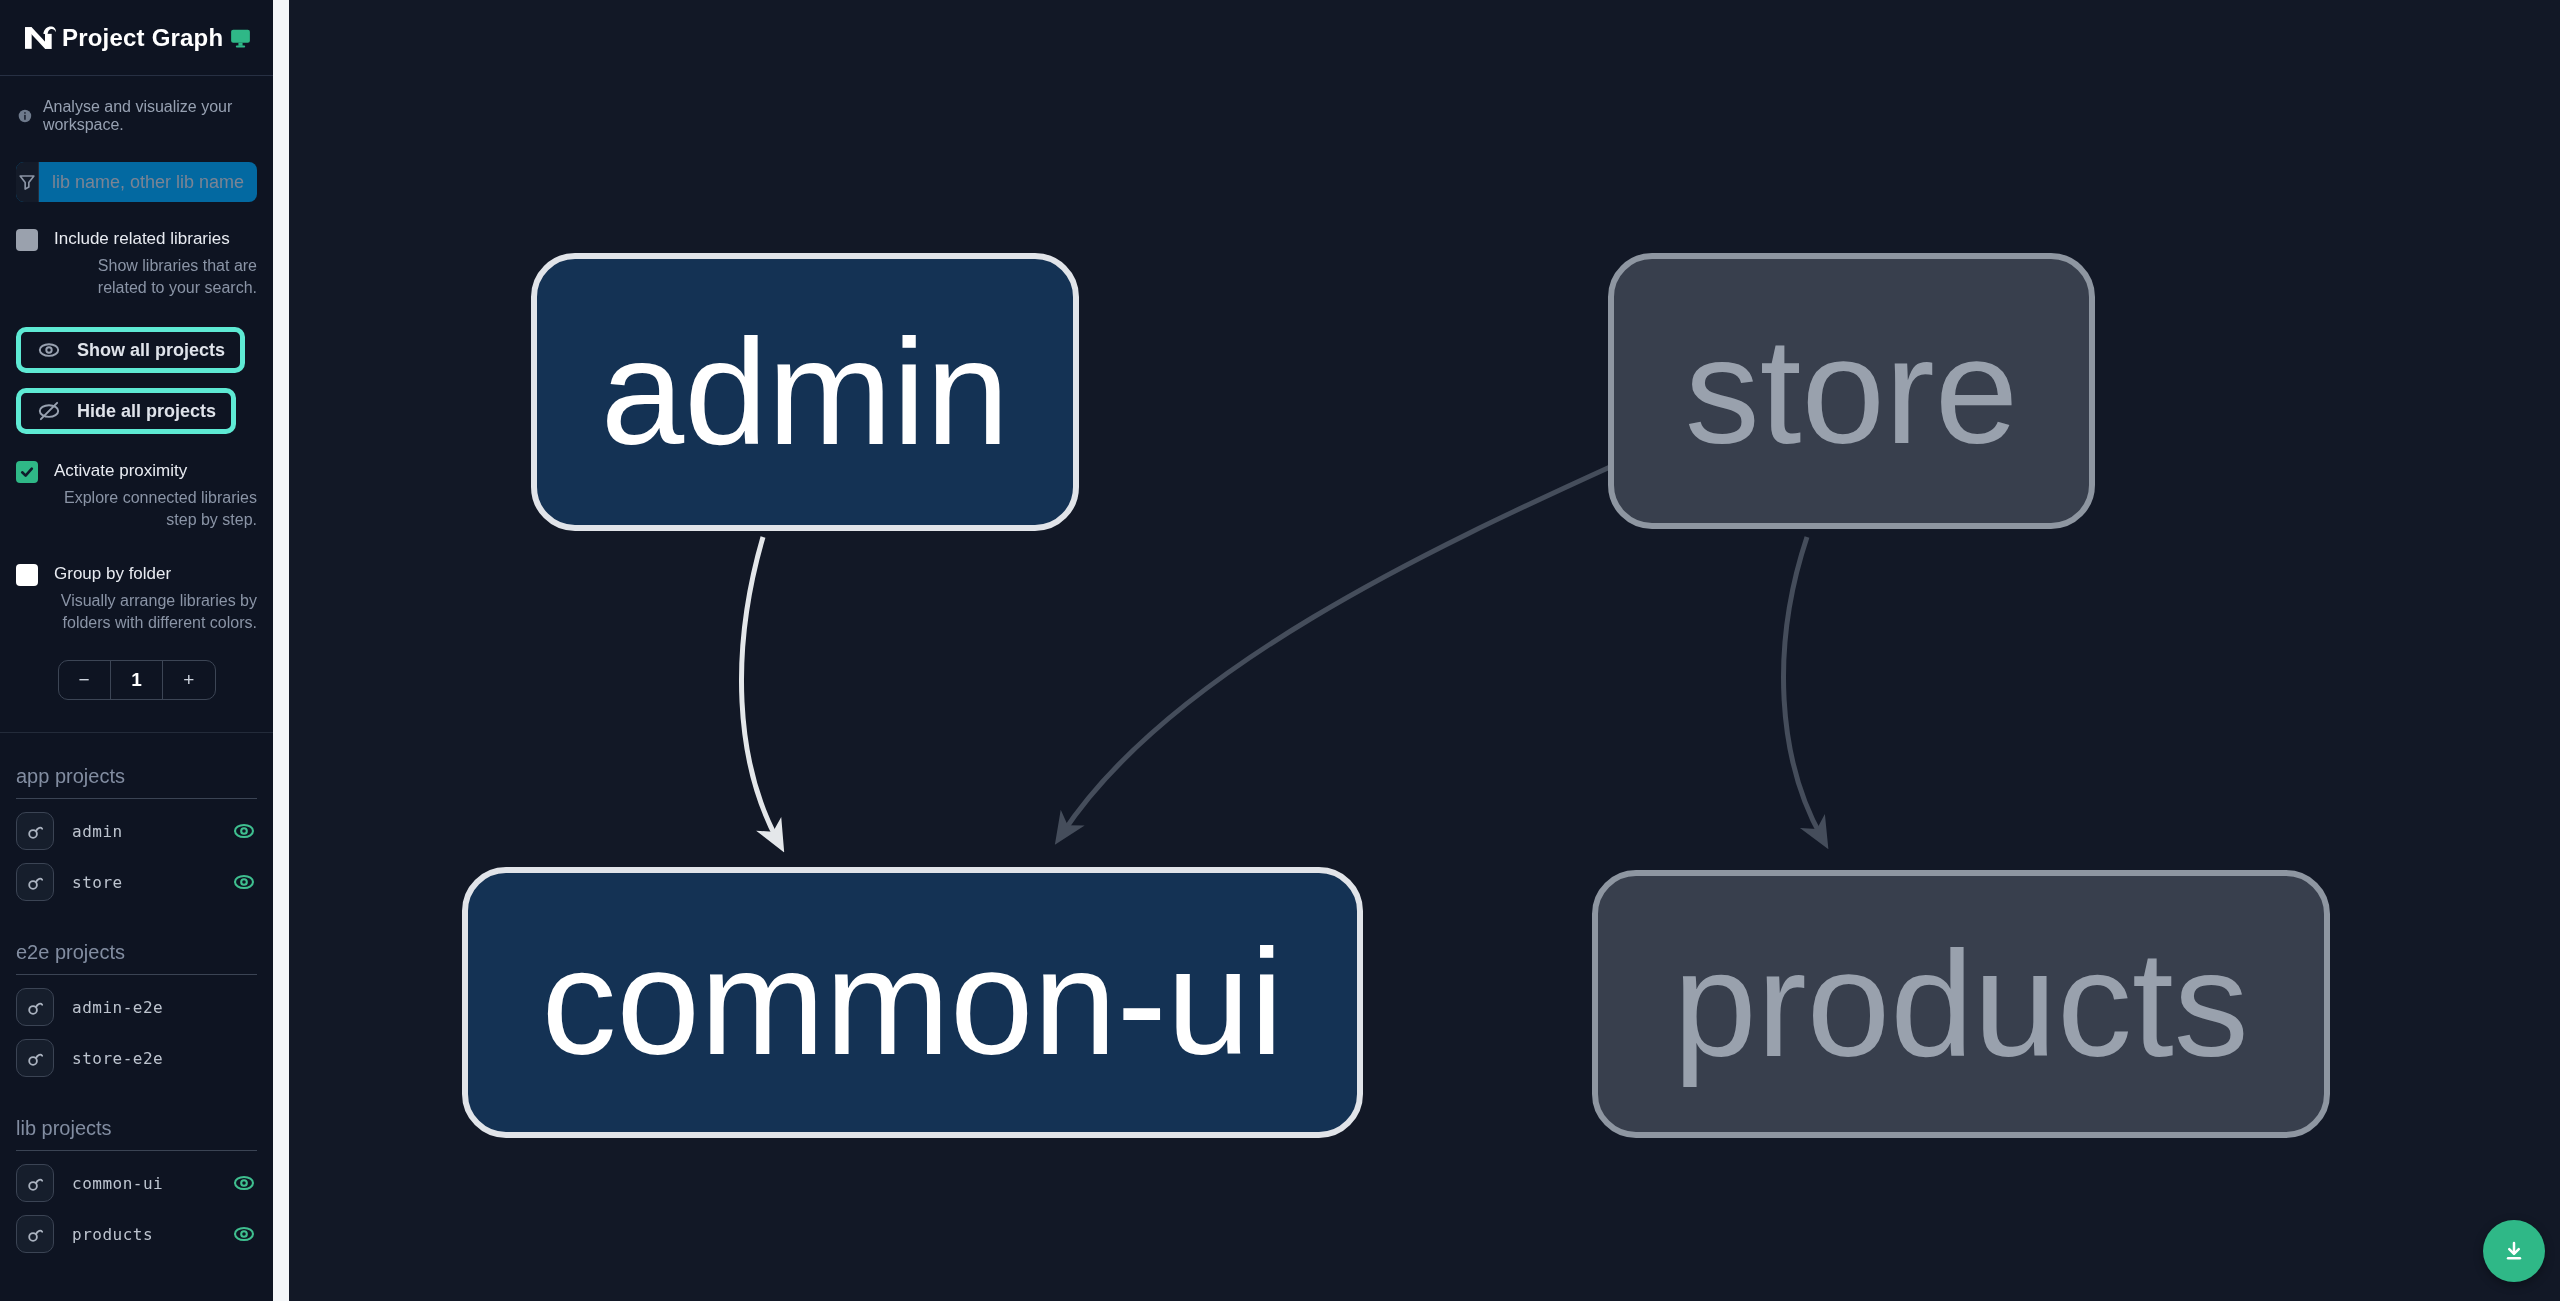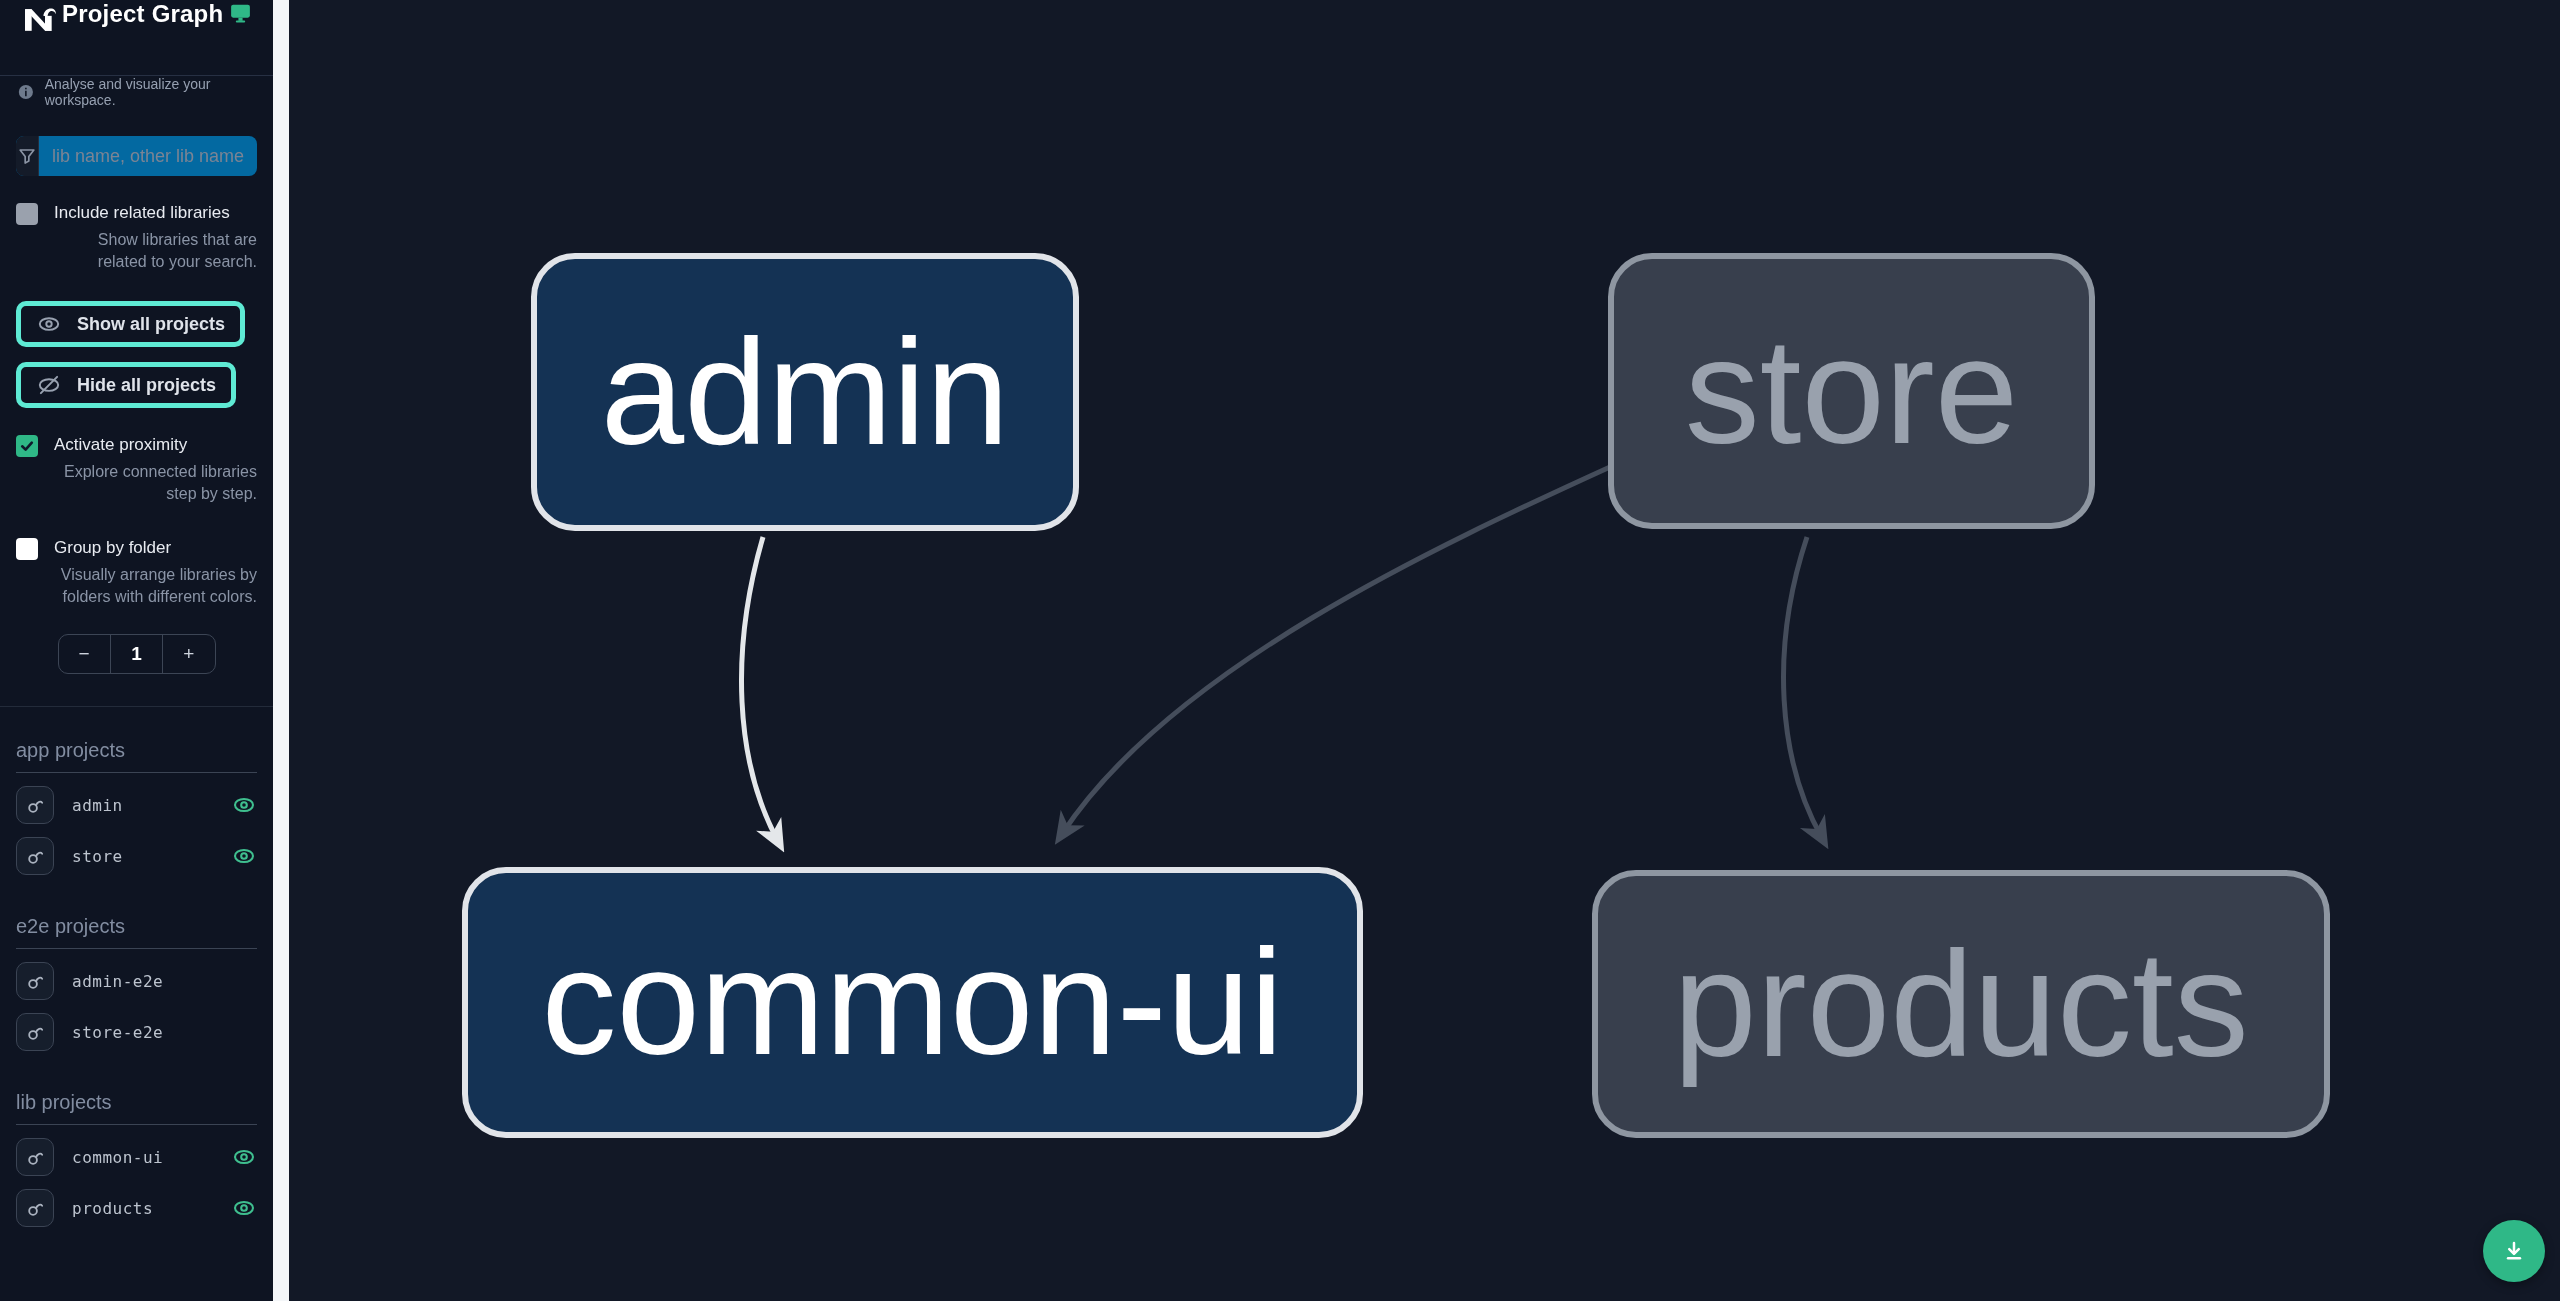--- a/index.html
+++ b/index.html
@@ -1,24 +1,24 @@
 <!DOCTYPE html>
 <html><head>
 <meta charset="utf-8">
 <style>
   * { margin:0; padding:0; box-sizing:border-box; }
   html,body { width:2560px; height:1301px; overflow:hidden; }
   body { background:#121826; font-family:"Liberation Sans", sans-serif; position:relative; }
 
   
   .sidebar { position:absolute; left:0; top:0; bottom:0; width:273px; background:#0e1422; z-index:5; color:#e4e8ef; }
-  .sb-header { display:flex; align-items:flex-start; height:76px; padding:0 20px; border-bottom:1px solid #273043; gap:2px; }
+  .sb-header { display:flex; align-items:center; height:76px; padding:0 20px; border-bottom:1px solid #273043; gap:2px; }
   .sb-title { font-size:24px; font-weight:700; color:#ffffff; letter-spacing:.2px; white-space:nowrap; }
   .monitor { margin-left:auto; flex:0 0 auto; }
-  .info-row { display:flex; align-items:center; gap:11px; padding:0 18px; font-size:14px; color:#96a0b1; }
+  .info-row { display:flex; align-items:center; gap:11px; padding:0 18px; margin-top:22px; font-size:16px; color:#96a0b1; }
   .search { display:flex; margin:28px 16px 0; height:40px; background:#0369a1; border-radius:8px; overflow:hidden; }
   .search-icon-cell { width:46px; display:flex; align-items:center; justify-content:center; background:#141b29; border-right:1px solid #242d3d; }
   .search input { flex:1; border:0; outline:none; background:transparent; color:#dfe4ec; font-size:18px; padding:0 13px; font-family:"Liberation Sans",sans-serif; }
   .search input::placeholder { color:#7b8494; }
 
   .cb-block { display:grid; grid-template-columns:24px 1fr; column-gap:14px; padding:0 16px; margin-top:26px; align-items:start; }
   .cb { width:22px; height:22px; border-radius:4px; margin-top:1px; display:flex; align-items:center; justify-content:center; }
   .cb-muted { background:#9aa1ad; }
   .cb-plain { background:#ffffff; }
   .cb-teal  { background:#2fb887; }

